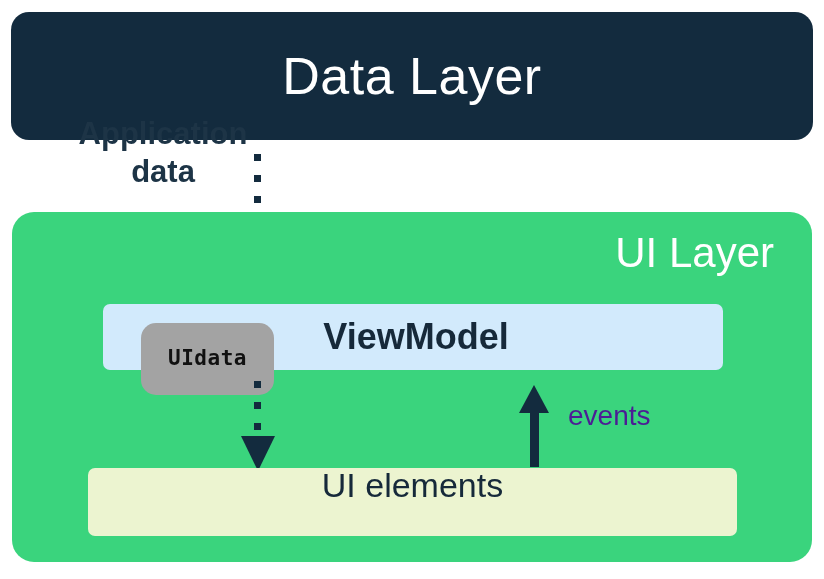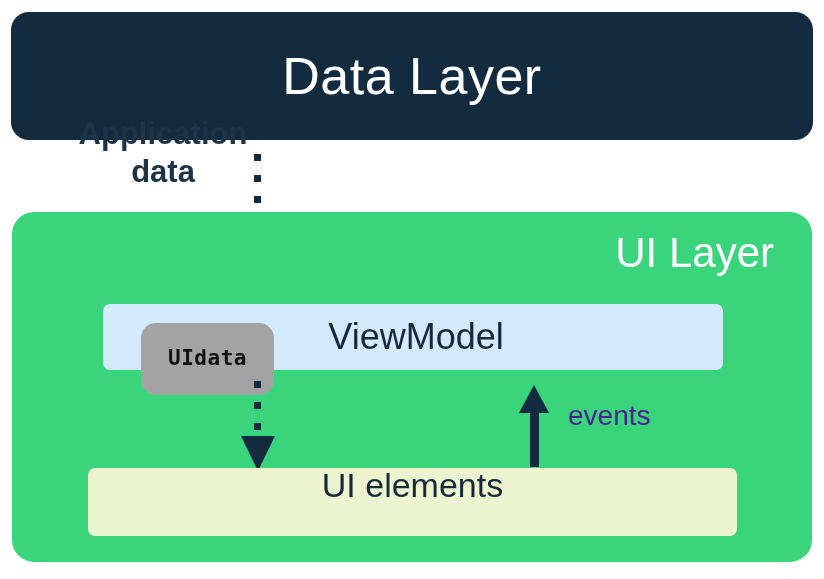--- a/index.html
+++ b/index.html
@@ -109,21 +109,21 @@
     height: 66px;
     background: #d2eafc;
     border-radius: 7px;
     display: flex;
     align-items: center;
     justify-content: center;
   }
   .viewmodel-label {
     color: #16293a;
     font-size: 36px;
-    font-weight: 400;
+    font-weight: 700;
     line-height: 1;
     padding-left: 6px;
   }
 
   
   .ui-state-badge {
     position: absolute;
     left: 141px;
     top: 323px;
     width: 133px;

